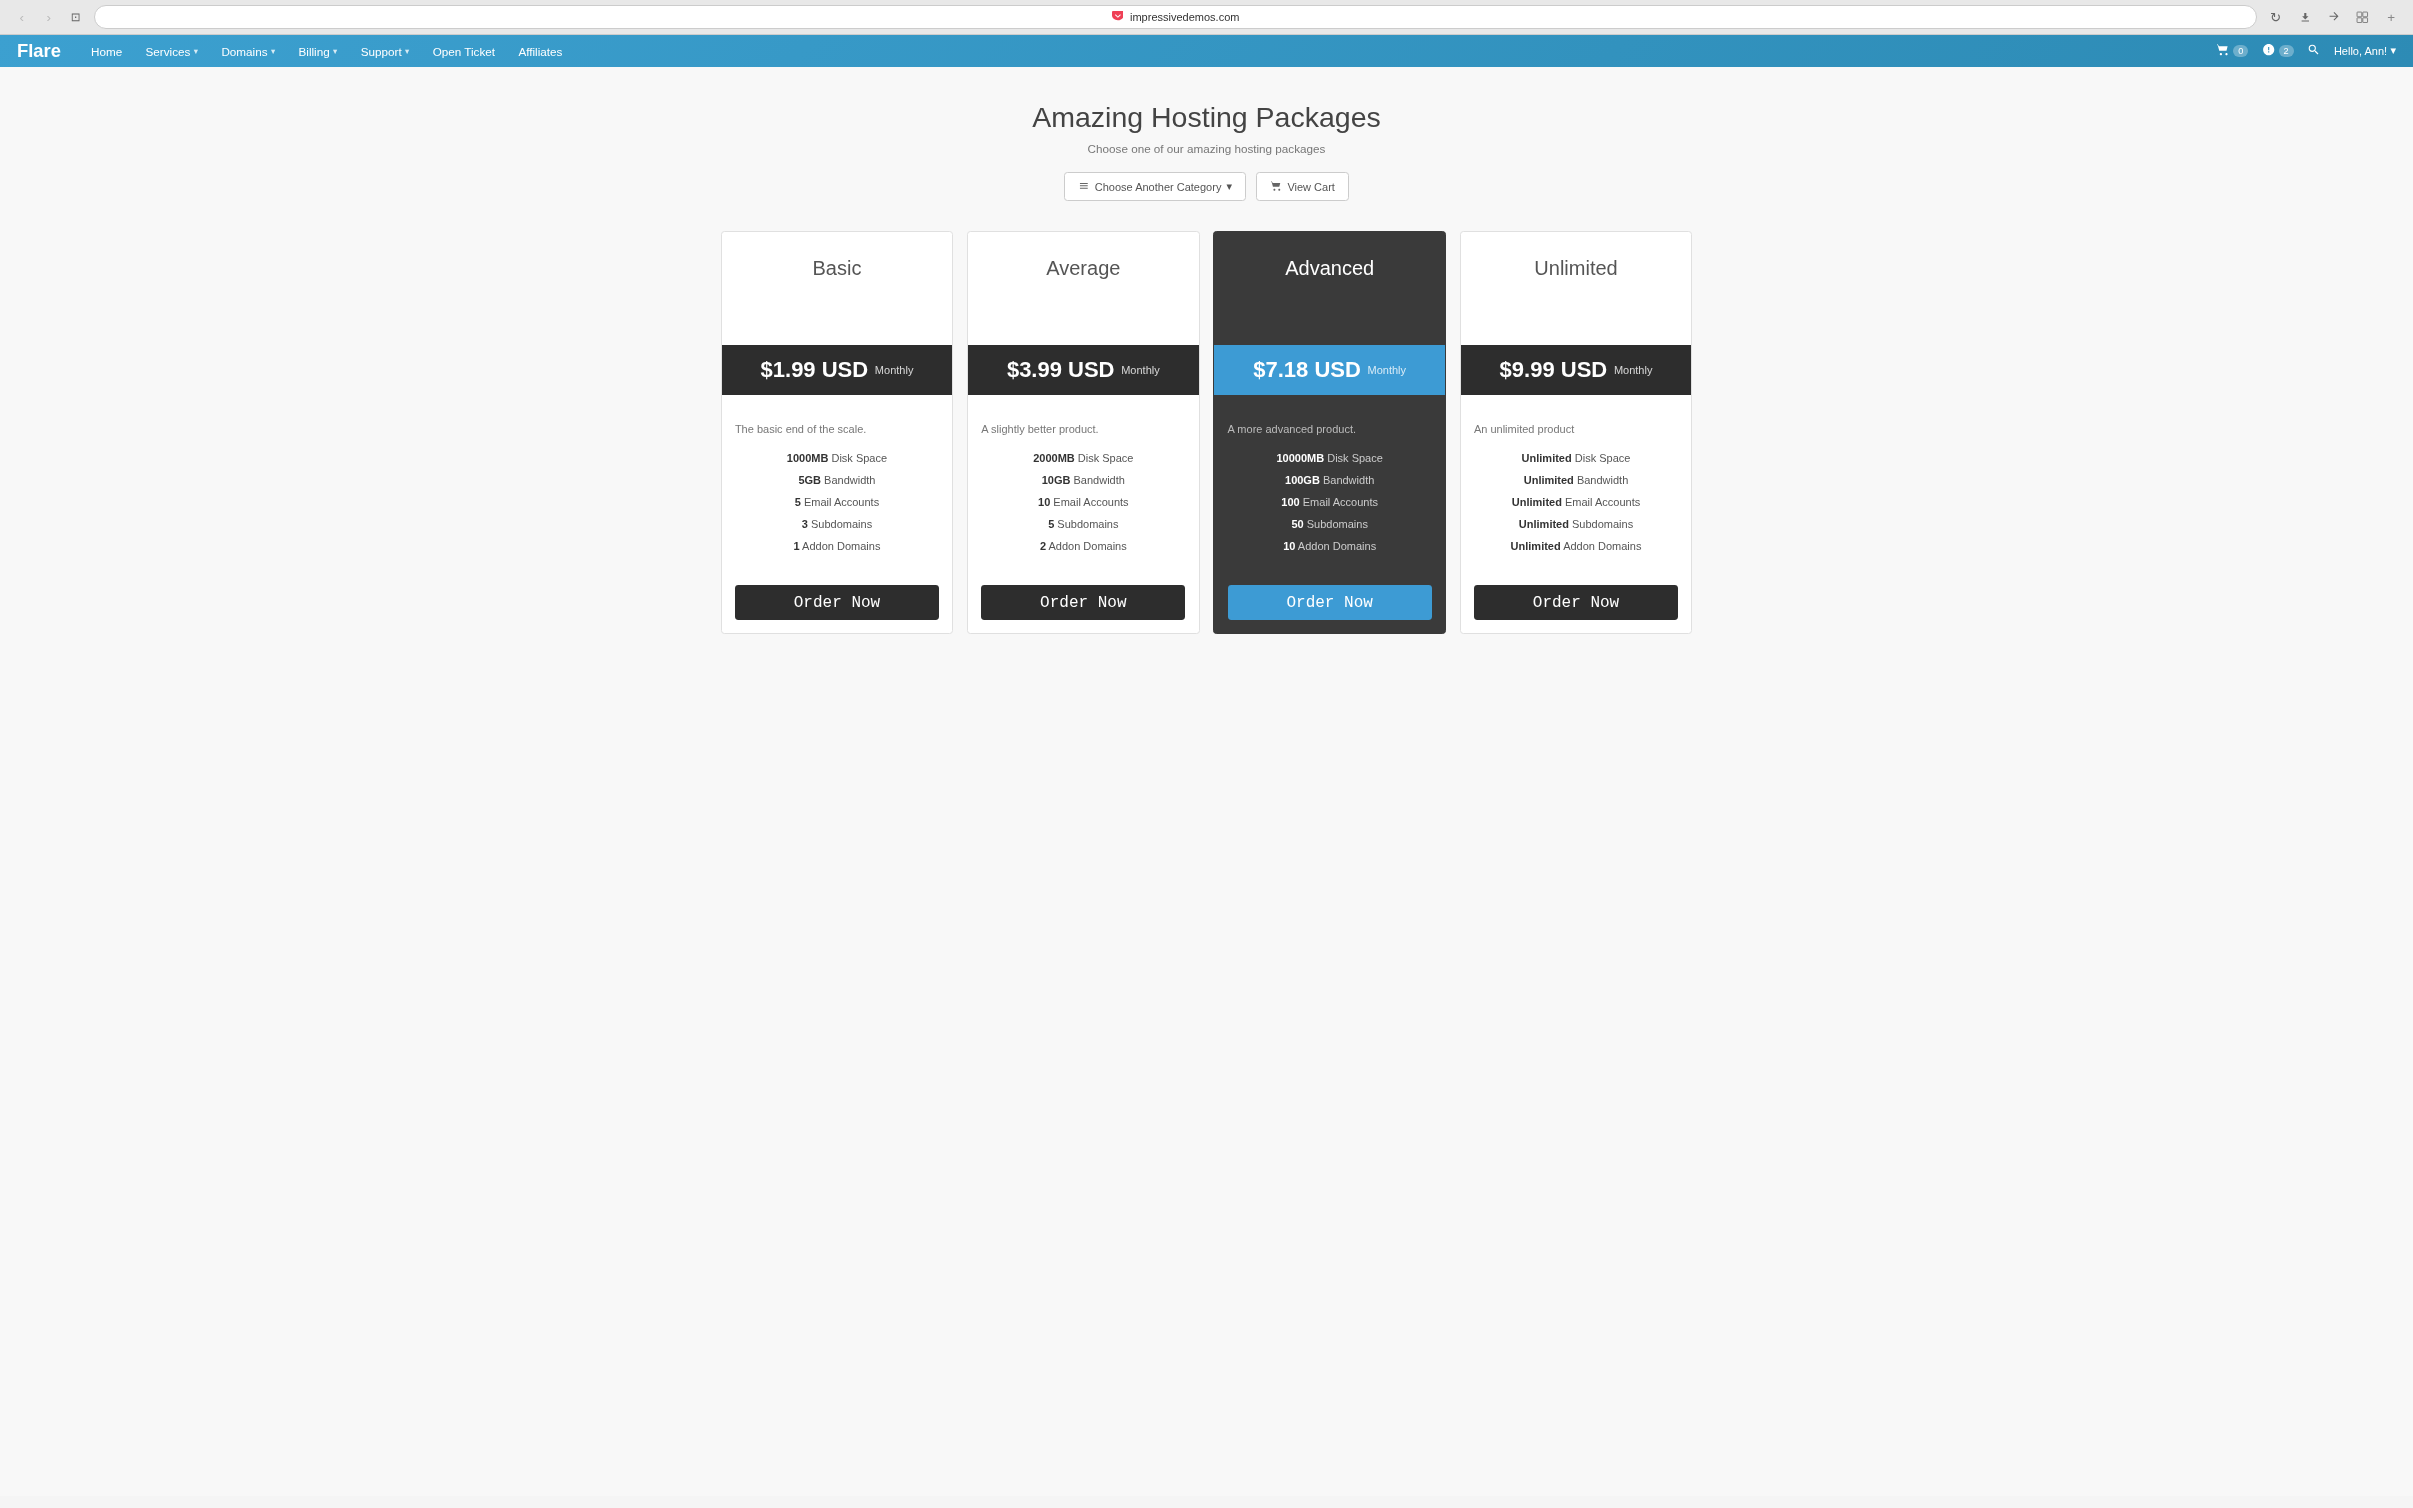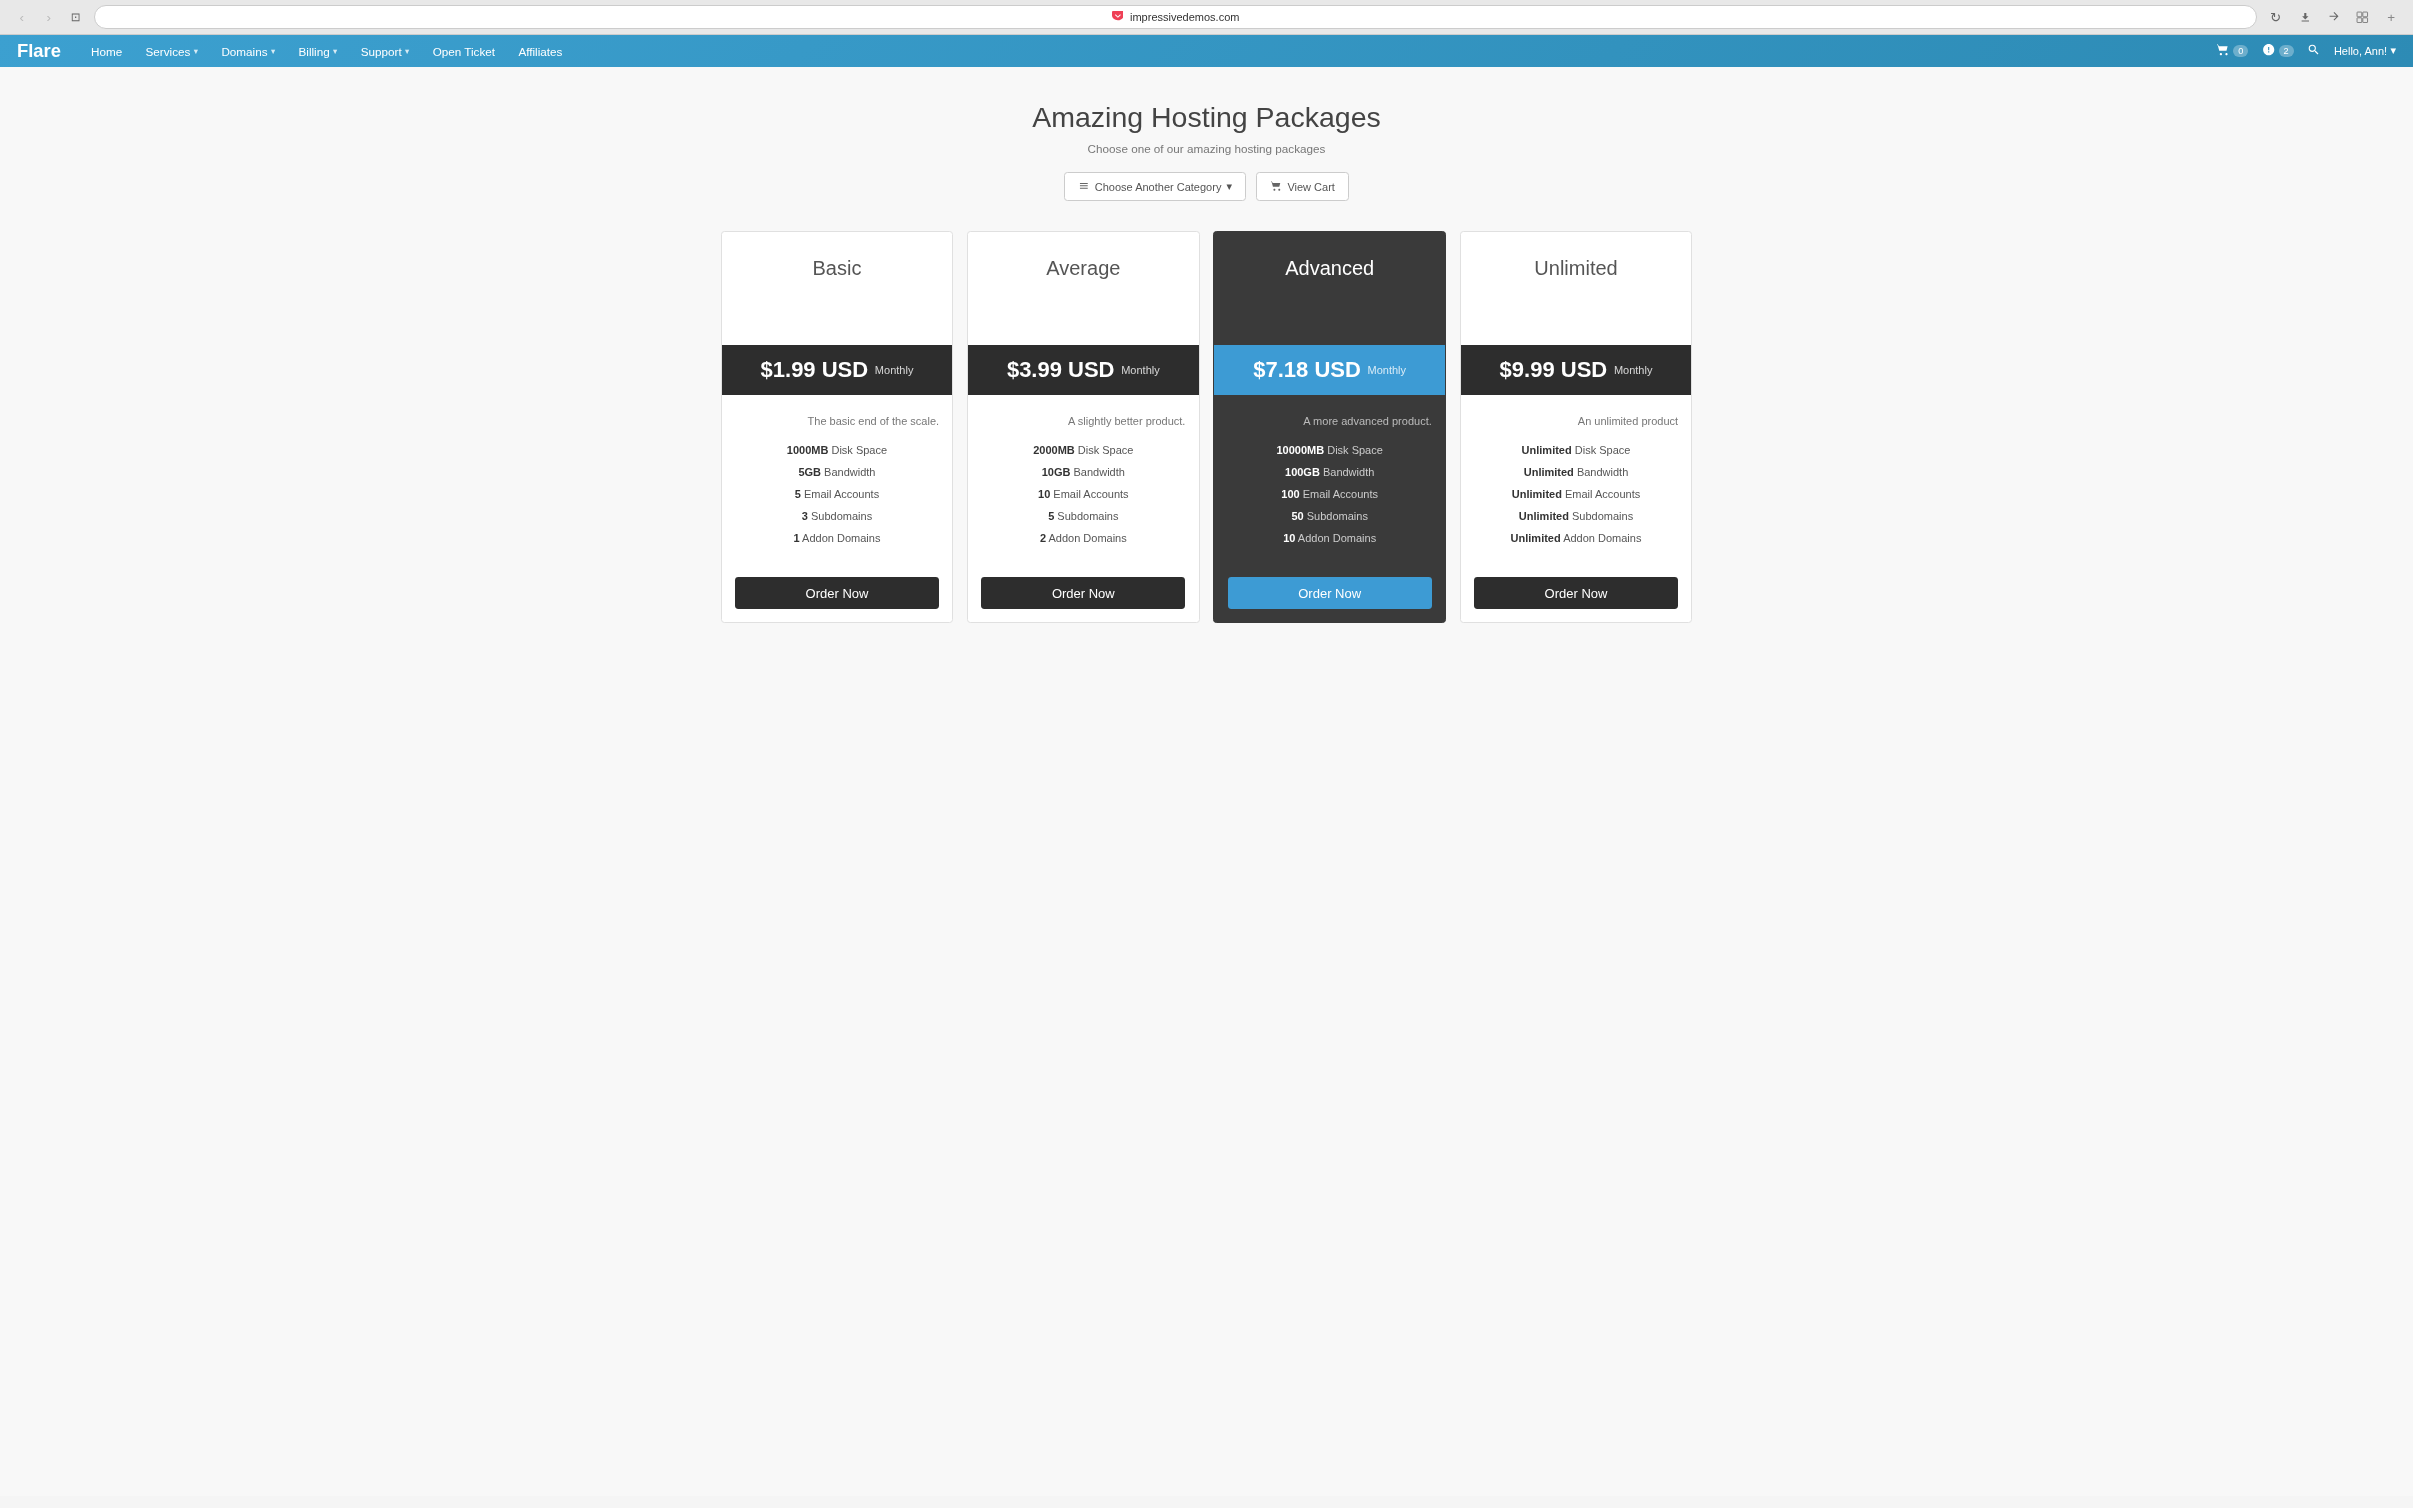--- a/index.html
+++ b/index.html
@@ -187,24 +187,25 @@
       font-size: 11px;
       color: rgba(255,255,255,0.8);
     }
     .card-body {
       padding: 20px 13.4px;
       flex: 1;
       display: flex;
       flex-direction: column;
     }
     .card-description {
-      text-align: right;
+      text-align: left;
       color: #777;
       font-size: 11px;
       margin-bottom: 17px;
+      margin-top: 8px;
     }
     .pricing-card.featured .card-description {
       color: #bbb;
     }
     .features-list {
       list-style: none;
       text-align: center;
       display: flex;
       flex-direction: column;
       gap: 10px;
@@ -226,23 +227,24 @@
     .card-footer {
       padding: 13.4px;
       text-align: center;
     }
     .order-btn {
       background: #3d9bd4;
       color: white;
       border: none;
       border-radius: 3.4px;
       padding: 8.4px 23.5px;
-      font-size: 13px;
+      font-size: 16px;
       cursor: pointer;
       width: 100%;
+      font-family: Liberation Mono, monospace;
     }
     .order-btn.featured-btn {
       background: #3d9bd4;
     }
     .order-btn.dark-btn {
       background: #2d2d2d;
     }
   </style>
 </head>
 <body>

